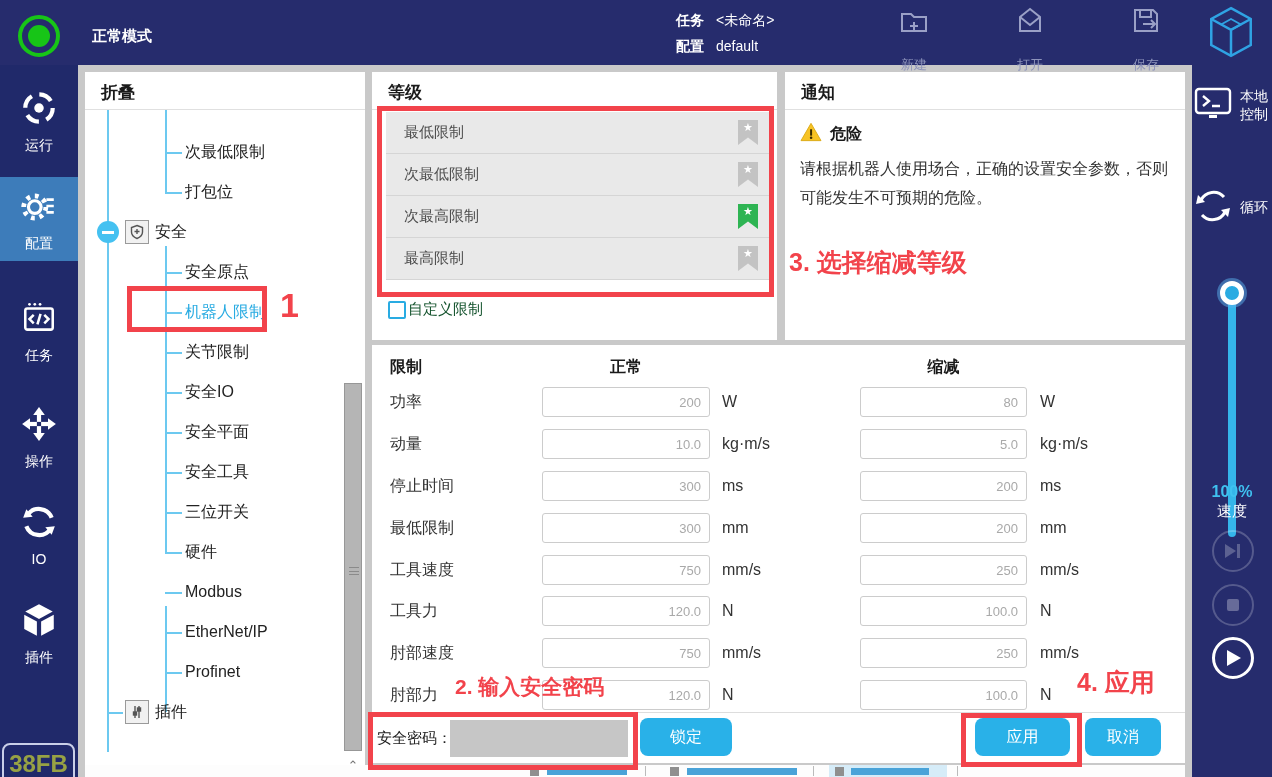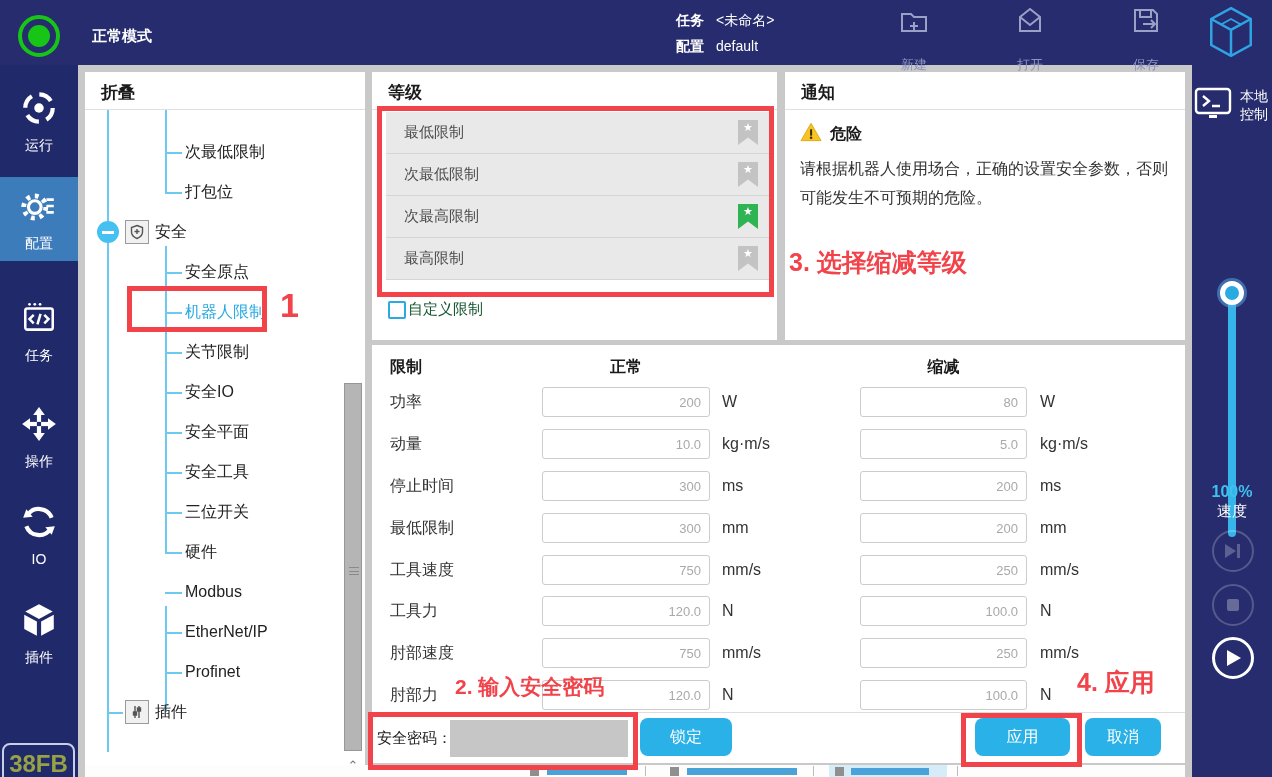--- a/index.html
+++ b/index.html
@@ -447,20 +447,29 @@
 
 <div class="rbar">
   <div class="rbar-item" style="top:20px">
     <span><svg width="42" height="38" viewBox="0 0 42 38" fill="none" stroke="#fff" stroke-width="2.4">
           <rect x="4" y="4" width="34" height="24" rx="3"></rect>
           <path d="M11 11 l6 5 -6 5 M20 21 h8"></path>
           <rect x="17" y="30" width="8" height="3" fill="#fff" stroke="none"></rect>
         </svg></span>
     <span>本地控制</span>
   </div>
+  <div class="rbar-item" style="top:120px">
+    <span><svg width="42" height="42" viewBox="0 0 42 42" fill="none" stroke="#fff" stroke-width="3">
+          <path d="M32 12 A14 14 0 0 0 9 15"></path>
+          <path d="M10 30 A14 14 0 0 0 33 27"></path>
+          <polygon points="6,10 13,17 4,19" fill="#fff" stroke="none"></polygon>
+          <polygon points="36,32 29,25 38,23" fill="#fff" stroke="none"></polygon>
+        </svg></span>
+    <span>循环</span>
+  </div>
   <div class="slider-track"></div>
   <div class="slider-knob"></div>
   <div class="speed-val">100%</div>
   <div class="speed-lbl">速度</div>
   <div class="tbtn dim" style="top:465px">
     <svg width="18" height="16" viewBox="0 0 18 16">
         <polygon points="1,1 12,8 1,15" fill="rgba(255,255,255,.25)"></polygon>
         <rect x="13" y="1" width="3" height="14" fill="rgba(255,255,255,.25)"></rect>
       </svg>
   </div>

